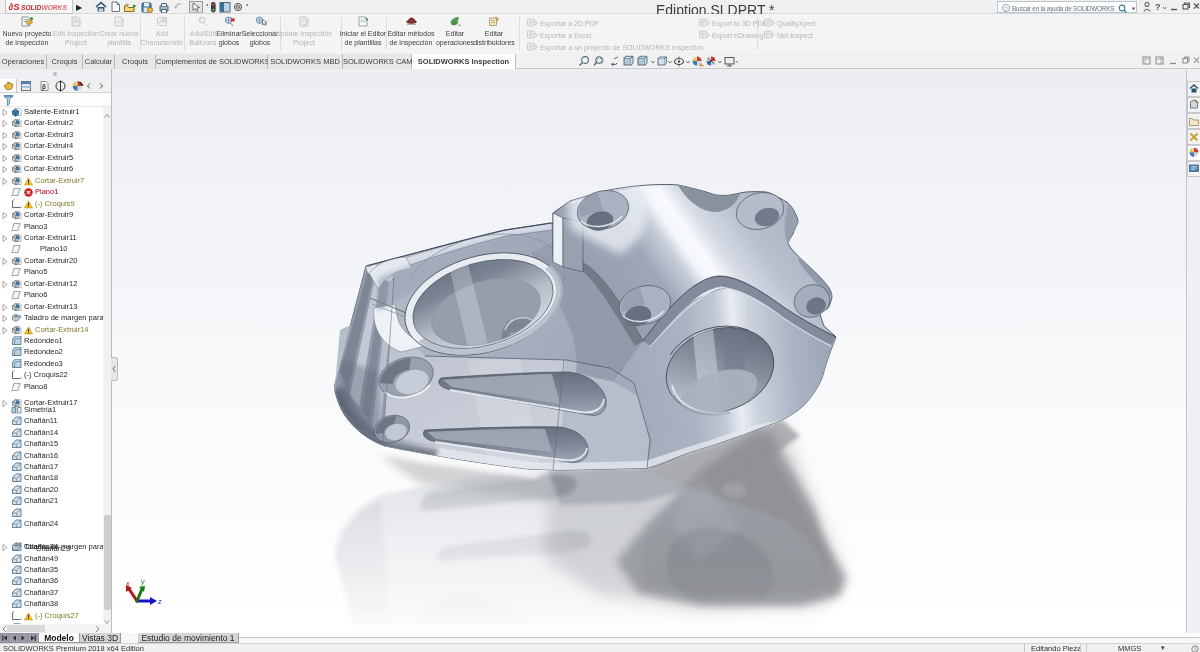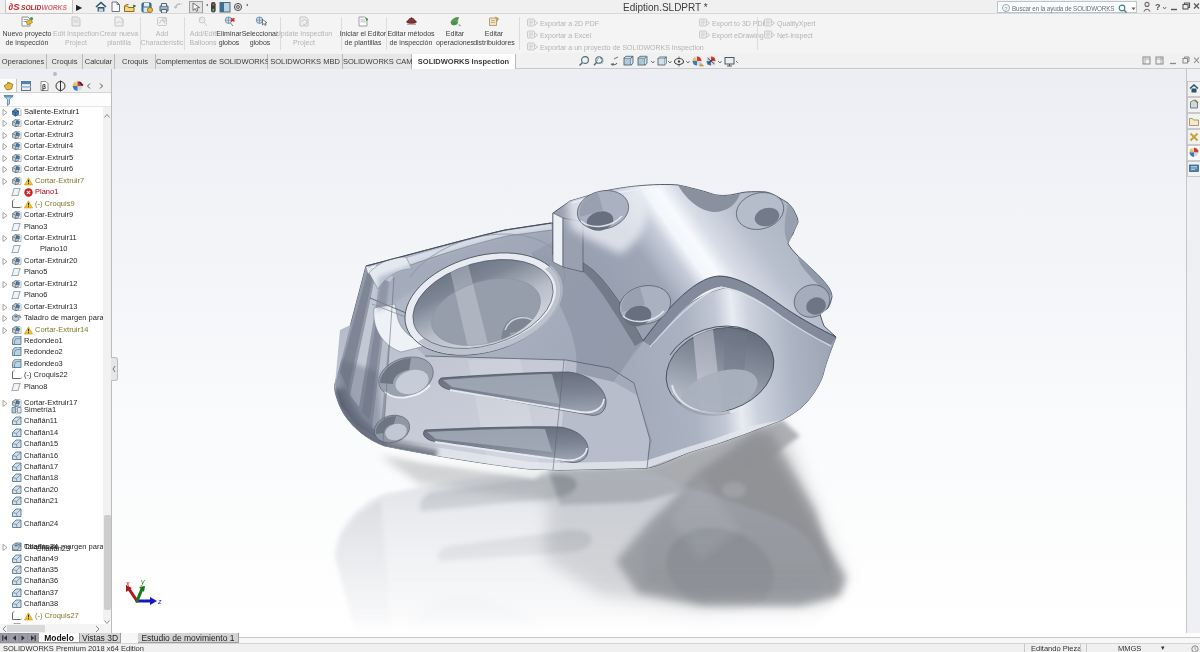--- a/index.html
+++ b/index.html
@@ -14,21 +14,21 @@
   .ctab { position:absolute; top:54px; height:15px; background:#e7e7e7; border-right:1px solid #b9b9b9; font-size:7.5px; color:#3b3b3b; text-align:center; line-height:15px; white-space:nowrap;}
   .trow { position:absolute; left:0; width:101px; height:11px; font-size:7.5px; color:#262626; white-space:nowrap; }
   .trow span.tx { position:absolute; top:0px; }
 </style>
 </head>
 <body>
 <div id="app">
 
 <div class="abs" style="left:111px;top:69px;width:1089px;height:564px;background:linear-gradient(#ecEEf4 0%, #f1f3f7 25%, #fafbfc 65%, #ffffff 100%);"></div>
 <div class="abs" style="left:0;top:0;width:1200px;height:14px;background:#f0f0f0;border-bottom:1px solid #d9d9d9;"></div>
-<div class="abs" style="left:575px;top:2px;font-size:10px;color:#3c3c3c;padding-left:48px;">Ediption.SLDPRT *</div>
+<div class="abs" style="left:608px;top:2px;font-size:14px;color:#3c3c3c;padding-left:48px;">Ediption.SLDPRT *</div>
 <div class="abs" style="left:5px;top:0;width:68px;height:14px;background:linear-gradient(#ffffff,#f2f2f2);border:1px solid #c4c4c4;border-top:none;border-radius:0 0 2px 2px;">
 <svg width="66" height="13" viewBox="0 0 66 13" style="position:absolute;left:0;top:0;">
 <g fill="#d6232a">
 <text x="2.5" y="10" font-family="Liberation Sans,sans-serif" font-size="9.5" font-style="italic" font-weight="bold" fill="#cc2229">∂S</text>
 <text x="15" y="9.5" font-family="Liberation Sans,sans-serif" font-size="6.6" font-weight="bold" fill="#b8252b" font-style="italic">SOLID</text>
 <text x="35.5" y="9.5" font-family="Liberation Sans,sans-serif" font-size="6.6" fill="#d86a6e" font-style="italic" font-weight="bold">WORKS</text>
 </g>
 </svg>
     </div>
 <div class="abs" style="left:76px;top:3px;width:8px;height:8px;color:#222;font-size:8px;">▶</div>

